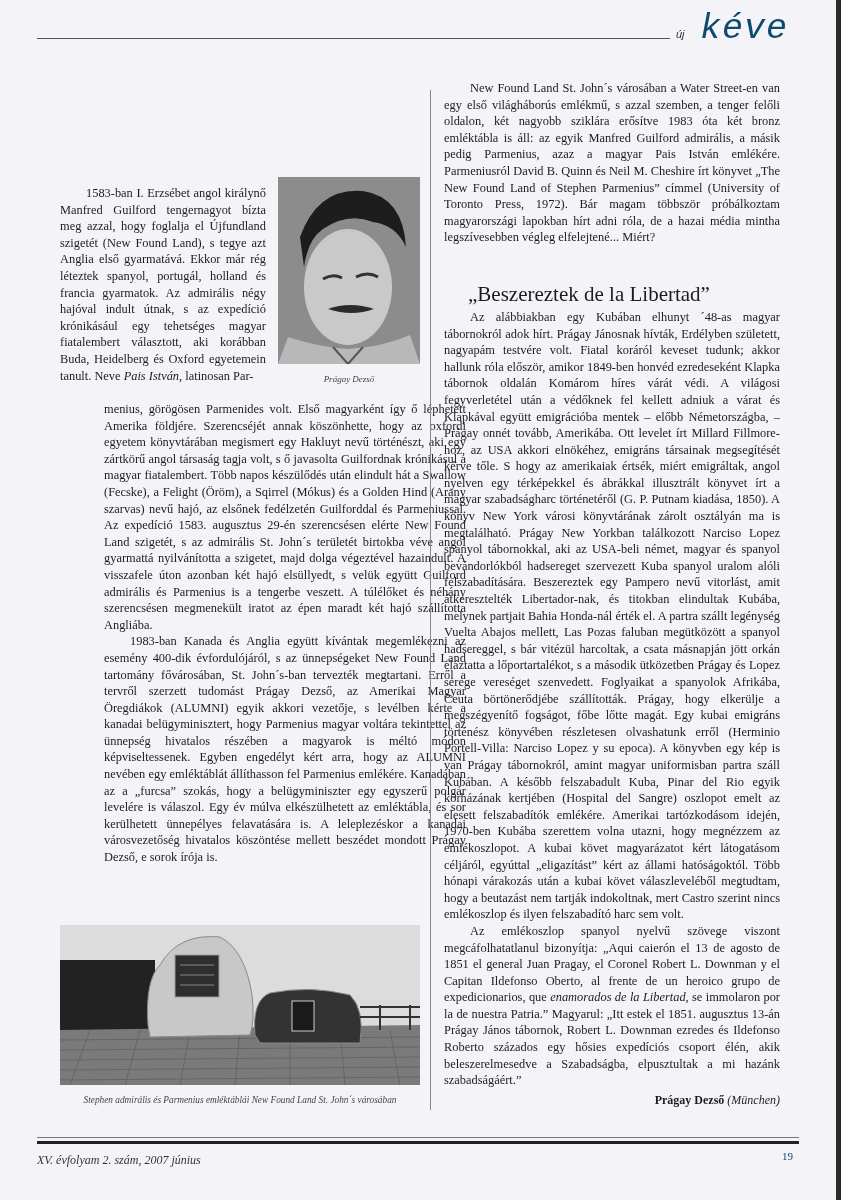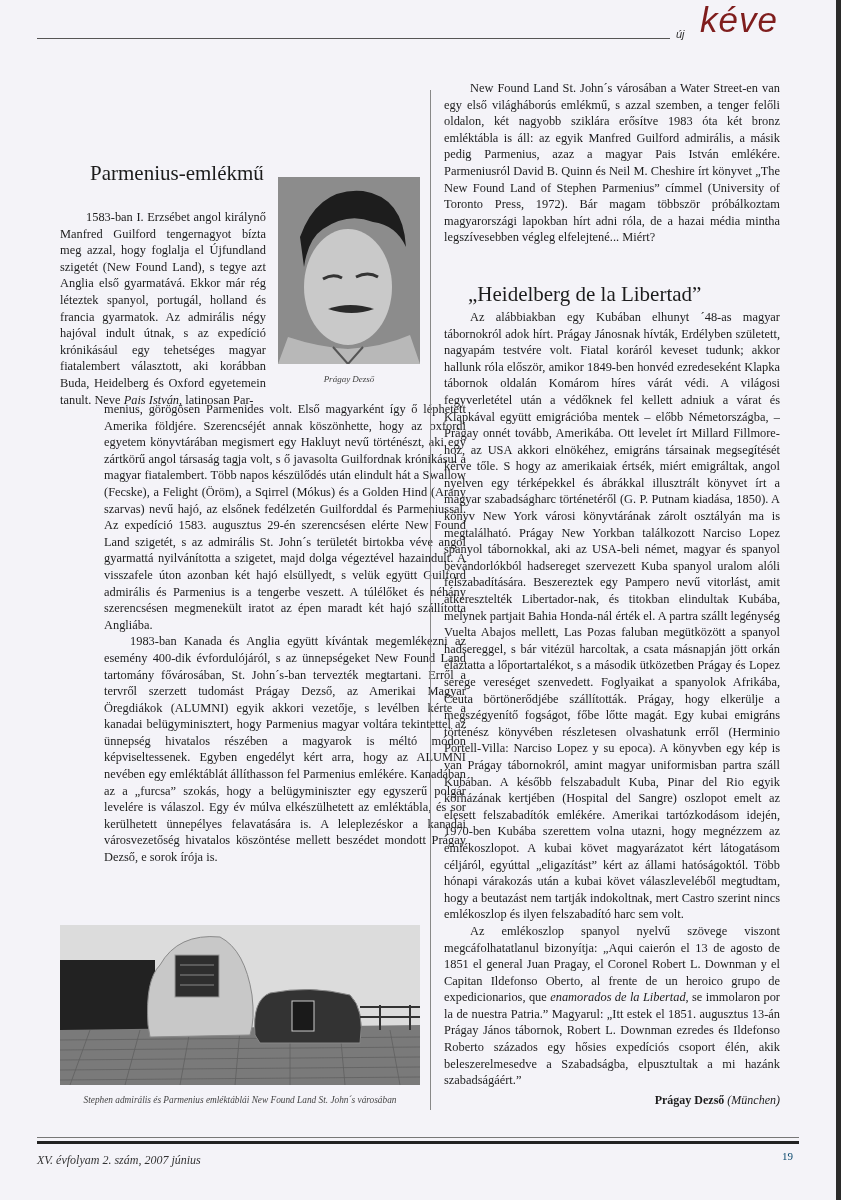--- a/index.html
+++ b/index.html
@@ -1,37 +1,37 @@
 <!DOCTYPE html>
 <html><head>
 <meta charset="utf-8">
 <style>
   html,body{margin:0;padding:0;}
   body{width:841px;height:1200px;background:#f3f2f7;position:relative;overflow:hidden;font-family:"Liberation Serif","DejaVu Serif",serif;color:#1c1c1c;}
   .page{position:absolute;left:0;top:0;width:841px;height:1200px;background:#f4f3f8;}
   .right-edge{position:absolute;right:0;top:0;width:5px;height:1200px;background:#2a2a2a;}
   .header-rule2{position:absolute;left:37px;top:38px;width:633px;height:1px;background:#555;}
   .logo-small{position:absolute;left:676px;top:28px;font-family:"Liberation Sans",sans-serif;font-style:italic;font-size:11px;color:#333;}
-  .logo-main{position:absolute;left:700px;top:0;font-family:Liberation Sans, sans-serif;font-style:italic;font-size:35px;color:#7f1d1d;letter-spacing:1px;}
+  .logo-main{position:absolute;left:700px;top:9px;font-family:Liberation Mono, monospace;font-style:italic;font-size:35px;color:#0c4a6e;letter-spacing:1px;}
 
   .col-left{position:absolute;left:60px;top:82px;width:362px;}
   .col-right{position:absolute;left:444px;top:80px;width:336px;}
   .col-divider{position:absolute;left:430px;top:90px;width:1px;height:1020px;background:#888;}
 
   .title{text-align:center;font-size:28px;letter-spacing:0.5px;margin:3px 0 0 0;line-height:30px;font-weight:normal;}
   .subtitle{text-align:center;font-size:19px;margin:2px 0 0 0;line-height:22px;}
   .section-head{font-size:21px;line-height:24px;margin:0;}
   .sec1-head{position:absolute;left:90px;top:161px;}
   .body{font-size:12.4px;line-height:16.6px;text-align:justify;margin:0;}
   .indent{text-indent:26px;}
 
   .portrait{position:absolute;left:278px;top:177px;width:142px;height:187px;background:#555;overflow:hidden;}
   .portrait-caption{position:absolute;left:278px;top:374px;width:142px;text-align:center;font-size:9px;font-style:italic;color:#444;}
 
-  .wrap-text{position:absolute;left:60px;top:185px;width:206px;margin-top:24px;}
+  .wrap-text{position:absolute;left:60px;top:185px;width:206px;}
   .full-text{position:absolute;left:60px;top:401px;width:362px;margin-left:44px;}
 
   .photo{position:absolute;left:60px;top:925px;width:360px;height:160px;background:#888;overflow:hidden;}
   .photo-caption{position:absolute;left:60px;top:1095px;width:360px;text-align:center;font-size:9.3px;font-style:italic;color:#444;}
 
   .sec2-head{margin:36px 0 3px 24px;font-size:21px;line-height:24px;}
 
   .footer-rule-thin{position:absolute;left:37px;top:1137px;width:762px;height:1px;background:#777;}
   .footer-rule-thick{position:absolute;left:37px;top:1141px;width:762px;height:3px;background:#222;}
   .footer-left{position:absolute;left:37px;top:1153px;font-size:12px;font-style:italic;color:#333;}
@@ -48,21 +48,20 @@
 
   <div class="header-rule2"></div>
   <div class="logo-small">új</div>
   <div class="logo-main">kéve</div>
 
   <div class="right-edge"></div>
 
   <div class="col-left">
   </div>
 
-  <h2 class="section-head sec1-head" style="font-weight:normal;">Parmenius-emlékmű</h2>
 
   <div class="wrap-text">
     <p class="body indent" style="margin-top:0;">
       <span>1583-ban I. Erzsébet angol királynő Manfred Guilford tengernagyot bízta meg azzal, hogy foglalja el Újfundland szigetét (New Found Land), s tegye azt Anglia első gyarmatává. Ekkor már rég léteztek spanyol, portugál, holland és francia gyarmatok. Az admirális négy hajóval indult útnak, s az expedíció krónikásául egy tehetséges magyar fiatalembert választott, aki korábban Buda, Heidelberg és Oxford egyetemein tanult. Neve </span><i class="em">Pais István</i><span>, latinosan Par-</span>
     </p>
   </div>
 
   <div class="portrait">
     <svg width="142" height="187" viewBox="0 0 142 187">
       <rect width="142" height="187" fill="#9a9a9a"></rect>
@@ -117,21 +116,21 @@
       </g>
     </svg>
   </div>
   <div class="photo-caption">Stephen admirális és Parmenius emléktáblái New Found Land St. John´s városában</div>
 
   <div class="col-divider"></div>
 
   <div class="col-right">
     <p class="body indent">New Found Land St. John´s városában a Water Street-en van egy első világháborús emlékmű, s azzal szemben, a tenger felőli oldalon, két nagyobb sziklára erősítve 1983 óta két bronz emléktábla is áll: az egyik Manfred Guilford admirális, a másik pedig Parmenius, azaz a magyar Pais István emlékére. Parmeniusról David B. Quinn és Neil M. Cheshire írt könyvet „The New Found Land of Stephen Parmenius” címmel (University of Toronto Press, 1972). Bár magam többször próbálkoztam magyarországi lapokban hírt adni róla, de a hazai média mintha legszívesebben végleg elfelejtené... Miért?</p>
 
-    <h2 class="sec2-head" style="font-weight:normal;">„Heidelberg de la Libertad”</h2>
+    <h2 class="sec2-head" style="font-weight:normal;">„Beszereztek de la Libertad”</h2>
 
     <p class="body indent">Az alábbiakban egy Kubában elhunyt ´48-as magyar tábornokról adok hírt. Prágay Jánosnak hívták, Erdélyben született, nagyapám testvére volt. Fiatal koráról keveset tudunk; akkor hallunk róla először, amikor 1849-ben honvéd ezredeseként Klapka tábornok oldalán Komárom híres várát védi. A világosi fegyverletétel után a védőknek fel kellett adniuk a várat és Klapkával együtt emigrációba mentek – előbb Németországba, – Prágay onnét tovább, Amerikába. Ott levelet írt Millard Fillmore-hoz, az USA akkori elnökéhez, emigráns társainak megsegítését kérve tőle. S hogy az amerikaiak értsék, miért emigráltak, angol nyelven egy térképekkel és ábrákkal illusztrált könyvet írt a magyar szabadságharc történetéről (G. P. Putnam kiadása, 1850). A könyv New York városi könyvtárának zárolt osztályán ma is megtalálható. Prágay New Yorkban találkozott Narciso Lopez spanyol tábornokkal, aki az USA-beli német, magyar és spanyol bevándorlókból hadsereget szervezett Kuba spanyol uralom alóli felszabadítására. Beszereztek egy Pampero nevű vitorlást, amit átkeresztelték Libertador-nak, és titokban elindultak Kubába, melynek partjait Bahia Honda-nál érték el. A partra szállt legénység Vuelta Abajos mellett, Las Pozas faluban megütközött a spanyol hadsereggel, s bár vitézül harcoltak, a csata másnapján jött orkán eláztatta a lőportartalékot, s a második ütközetben Prágay és Lopez serege vereséget szenvedett. Foglyaikat a spanyolok Afrikába, Ceuta börtönerődjébe szállították. Prágay, hogy elkerülje a megszégyenítő fogságot, főbe lőtte magát. Egy kubai emigráns történész könyvében részletesen olvashatunk erről (Herminio Portell-Villa: Narciso Lopez y su epoca). A könyvben egy kép is van Prágay tábornokról, amint magyar uniformisban partra száll Kubában. A később felszabadult Kuba, Pinar del Rio egyik kórházának kertjében (Hospital del Sangre) oszlopot emelt az elesett felszabadítók emlékére. Amerikai tartózkodásom idején, 1970-ben Kubába szerettem volna utazni, hogy megnézzem az emlékoszlopot. A kubai követ magyarázatot kért látogatásom céljáról, egyúttal „eligazítást” kért az állami hatóságoktól. Több hónapi várakozás után a kubai követ válaszleveléből megtudtam, hogy a beutazást nem tartják indokoltnak, mert Castro szerint nincs emlékoszlop és ilyen felszabadító harc sem volt.</p>
     <p class="body indent">
       <span>Az emlékoszlop spanyol nyelvű szövege viszont megcáfolhatatlanul bizonyítja: „Aqui caierón el 13 de agosto de 1851 el general Juan Pragay, el Coronel Robert L. Downman y el Capitan Ildefonso Oberto, al frente de un heroico grupo de expedicionarios, que </span><i class="em">enamorados de la Libertad</i><span>, se immolaron por la de nuestra Patria.” Magyarul: „Itt estek el 1851. augusztus 13-án Prágay János tábornok, Robert L. Downman ezredes és Ildefonso Roberto százados egy hősies expedíciós csoport élén, akik beleszerelmesedve a Szabadságba, elpusztultak a mi hazánk szabadságáért.”</span>
     </p>
     <div class="signature">
       <b>Prágay Dezső</b>
       <i>(München)</i>
     </div>
   </div>

